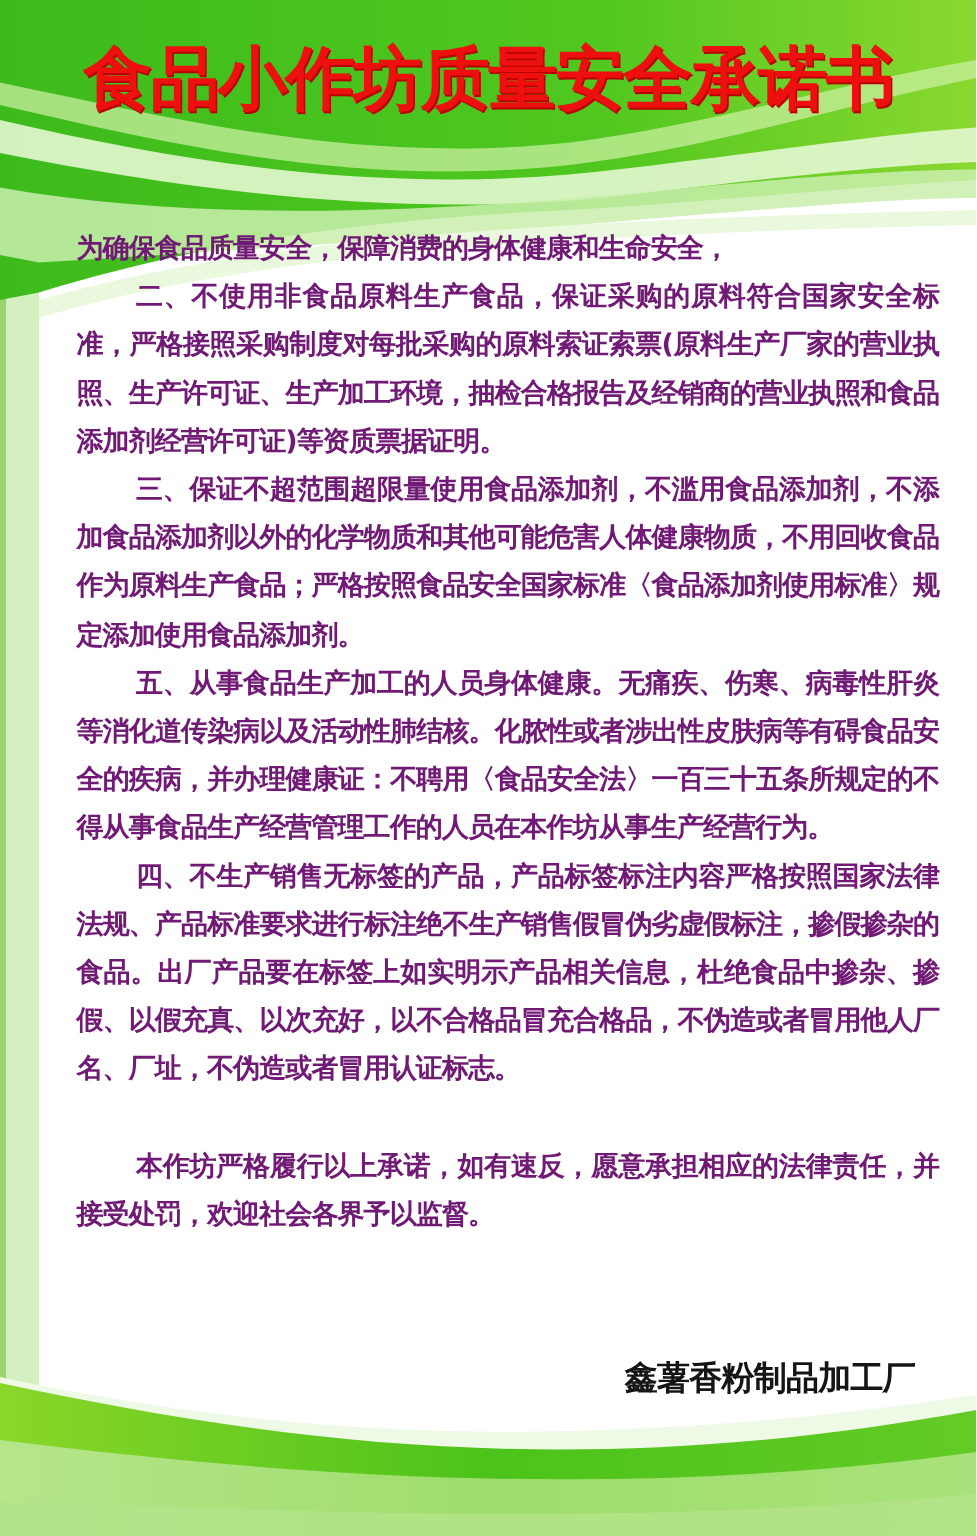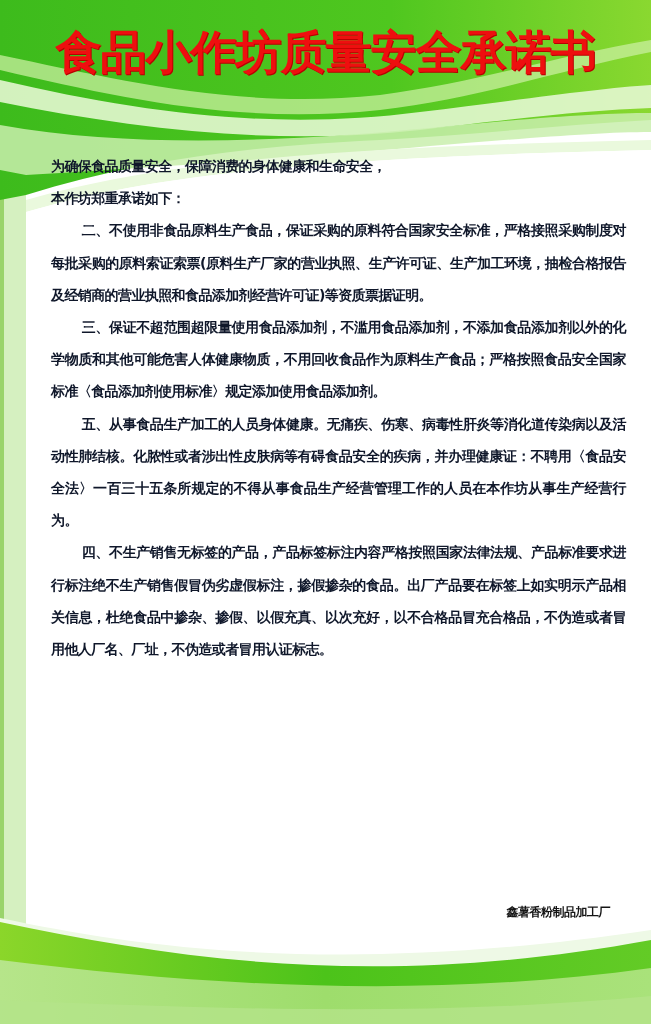--- a/index.html
+++ b/index.html
@@ -17,31 +17,31 @@
       position: absolute; left: 0; top: 22px; width: 651px;
       text-align: center;
       font-family: "DejaVu Sans", sans-serif;
       font-weight: bold; font-size: 46px; letter-spacing: -1px;
       color: #ee0f0f; white-space: nowrap;
       text-shadow: 1px 1px 0 #b80000;
     }
     .body {
       position: absolute; left: 51px; top: 150px; width: 575px;
       font-family: "DejaVu Sans", sans-serif;
-      font-weight: bold; font-size: 14px; line-height: 32.2px;
-      color: #0f172a; letter-spacing: -0.6px;
+      font-weight: bold; font-size: 18px; line-height: 32.2px;
+      color: #701a75; letter-spacing: -0.6px;
     }
     .p { margin: 0; text-align: justify; }
     .indent { text-indent: 2.2em; }
     .spacer { height: 32px; }
     .sign {
       position: absolute; left: 380px; top: 904px; width: 230px;
       text-align: right;
       font-family: "DejaVu Sans", sans-serif;
-      font-weight: bold; font-size: 12px; color: #151515; letter-spacing: -0.5px;
+      font-weight: bold; font-size: 22px; color: #151515; letter-spacing: -0.5px;
     }
   </style>
 </head>
 <body>
 
 <div class="poster">
 
   <svg class="bg-svg" viewBox="0 0 651 1024" preserveAspectRatio="none">
     <defs>
       <linearGradient id="gTop" x1="0" y1="0" x2="1" y2="0">
@@ -78,22 +78,22 @@
     <path d="M0,922 C180,960 380,990 651,940 L651,1024 L0,1024 Z" fill="url(#gBot)"></path>
 
     <path d="M0,960 C200,985 420,1000 651,968 L651,1024 L0,1024 Z" fill="url(#gBotLight)"></path>
     <path d="M0,1000 C240,1010 440,1016 651,996 L651,1024 L0,1024 Z" fill="#b4e38a" opacity="0.8"></path>
   </svg>
 
   <div class="title">食品小作坊质量安全承诺书</div>
 
   <div class="body">
     <p class="p">为确保食品质量安全，保障消费的身体健康和生命安全，</p>
-    <p class="p">本作坊郑重承诺如下：</p>
     <p class="p indent">二、不使用非食品原料生产食品，保证采购的原料符合国家安全标准，严格接照采购制度对每批采购的原料索证索票(原料生产厂家的营业执照、生产许可证、生产加工环境，抽检合格报告及经销商的营业执照和食品添加剂经营许可证)等资质票据证明。</p>
     <p class="p indent">三、保证不超范围超限量使用食品添加剂，不滥用食品添加剂，不添加食品添加剂以外的化学物质和其他可能危害人体健康物质，不用回收食品作为原料生产食品；严格按照食品安全国家标准〈食品添加剂使用标准〉规定添加使用食品添加剂。</p>
     <p class="p indent">五、从事食品生产加工的人员身体健康。无痛疾、伤寒、病毒性肝炎等消化道传染病以及活动性肺结核。化脓性或者涉出性皮肤病等有碍食品安全的疾病，并办理健康证：不聘用〈食品安全法〉一百三十五条所规定的不得从事食品生产经营管理工作的人员在本作坊从事生产经营行为。</p>
     <p class="p indent">四、不生产销售无标签的产品，产品标签标注内容严格按照国家法律法规、产品标准要求进行标注绝不生产销售假冒伪劣虚假标注，掺假掺杂的食品。出厂产品要在标签上如实明示产品相关信息，杜绝食品中掺杂、掺假、以假充真、以次充好，以不合格品冒充合格品，不伪造或者冒用他人厂名、厂址，不伪造或者冒用认证标志。</p>
     <div class="spacer"></div>
+    <p class="p indent">本作坊严格履行以上承诺，如有速反，愿意承担相应的法律责任，并接受处罚，欢迎社会各界予以监督。</p>
   </div>
 
   <div class="sign">鑫薯香粉制品加工厂</div>
 </div>
 
 </body></html>

